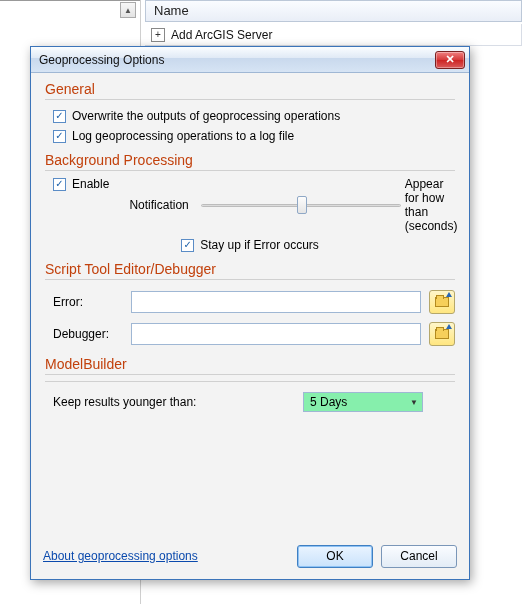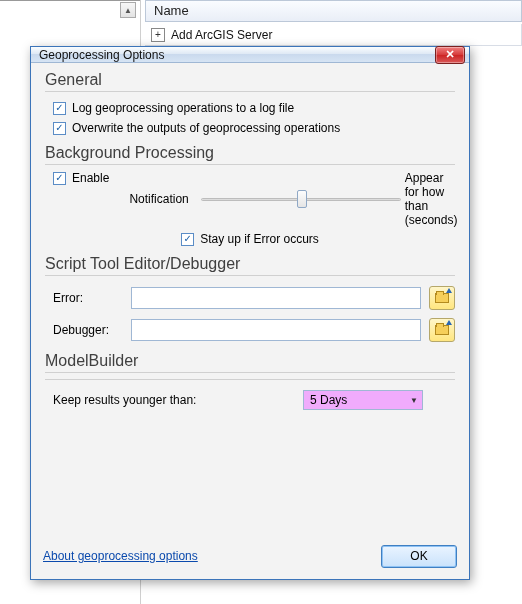--- a/index.html
+++ b/index.html
@@ -63,21 +63,21 @@
     position:absolute;
     left:30px; top:46px;
     width:440px; height:534px;
     border:1px solid #3b74b9;
     background:#f3f3f3;
     box-shadow:2px 3px 10px rgba(0,0,0,0.35);
     display:flex;
     flex-direction:column;
   }
   .titlebar {
-    height:16px;
+    height:26px;
     background:linear-gradient(#fafdff,#dfe9f5 45%,#c9d9ed 46%,#d6e4f4);
     border-bottom:1px solid #9fb7d4;
     display:flex; align-items:center;
     padding:0 4px 0 8px;
     color:#111;
     justify-content:center;
   }
   .titlebar .title { flex:1; font-size:12px; }
   .close-btn {
     width:30px; height:18px;
@@ -90,22 +90,22 @@
   }
   .body {
     flex:1;
     padding:8px 14px 4px 14px;
     overflow:hidden;
   }
   .group {
     margin-bottom:6px;
   }
   .group-title {
-    color:#404040;
-    font-size:16px;
+    color:#c2410c;
+    font-size:14px;
     margin-bottom:2px;
   }
   .group-line {
     height:1px;
     background:#d0d0d0;
     margin-bottom:6px;
   }
   .chk-row {
     display:flex; align-items:center;
     padding:3px 0 3px 8px;
@@ -183,21 +183,21 @@
   .folder::after {
     content:""; position:absolute; top:-6px; right:-4px;
     border-left:3px solid transparent;
     border-right:3px solid transparent;
     border-bottom:5px solid #2a67b5;
   }
   .mb-text { padding:2px 0 2px 28px; text-indent:-20px; line-height:1.35; }
   .combo {
     height:20px; width:120px;
     border:1px solid #9fb7d4;
-    background:#f0abfc;
+    background:#86efac;
     display:flex; align-items:center; justify-content:space-between;
     padding:0 4px 0 6px;
   }
   .combo .arrow { font-size:8px; color:#333; }
   .results-row {
     display:flex; align-items:center;
     padding:4px 0 4px 8px;
   }
   .results-row .label { flex:1; }
   .results-row .spacer { width:32px; }
@@ -250,25 +250,25 @@
     </div>
   </div>
 
   <div class="body">
 
     <div class="group">
       <div class="group-title">General</div>
       <div class="group-line"></div>
       <div class="chk-row">
         <span class="chk checked"></span>
-        <span>Log geoprocessing operations to a log file</span>
+        <span>Overwrite the outputs of geoprocessing operations</span>
       </div>
       <div class="chk-row">
         <span class="chk checked"></span>
-        <span>Overwrite the outputs of geoprocessing operations</span>
+        <span>Log geoprocessing operations to a log file</span>
       </div>
     </div>
 
     <div class="group">
       <div class="group-title">Background Processing</div>
       <div class="group-line"></div>
       <div class="bgproc">
         <div class="chk-row" style="padding:0;">
           <span class="chk checked"></span>
           <span>Enable</span>
@@ -326,14 +326,17 @@
       </div>
     </div>
 
   </div>
 
   <div class="footer">
     <span class="link">About geoprocessing options</span>
     <div class="btn ok">
         <span>OK</span>
       </div>
+    <div class="btn">
+        <span>Cancel</span>
+      </div>
   </div>
 </div>
 
 </body></html>

